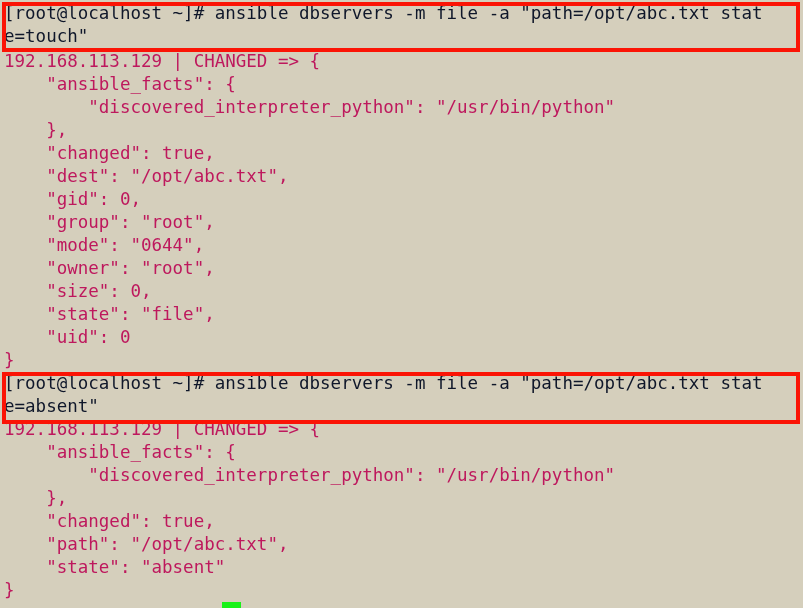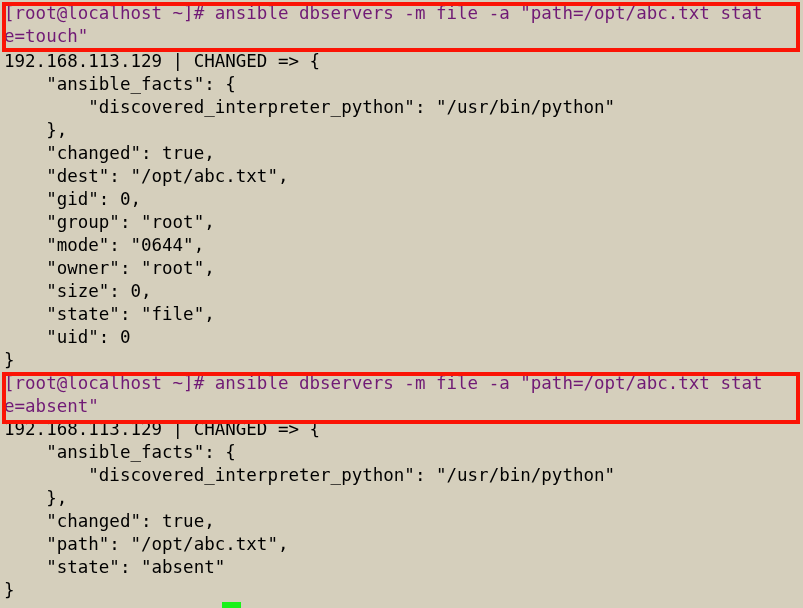--- a/index.html
+++ b/index.html
@@ -35,24 +35,24 @@
     white-space: pre;
     overflow: hidden;
   }
   .row-text {
     display: block;
     padding-left: 4px;
     height: 23px;
     line-height: 23px;
   }
   .out {
-    color: #000000;
+    color: #be185d;
   }
   .cmd {
-    color: #701a75;
+    color: #0f172a;
   }
   
   .hl-box {
     position: absolute;
     border: 4px solid #fb1405;
     box-sizing: border-box;
     pointer-events: none;
     background: transparent;
   }
   

